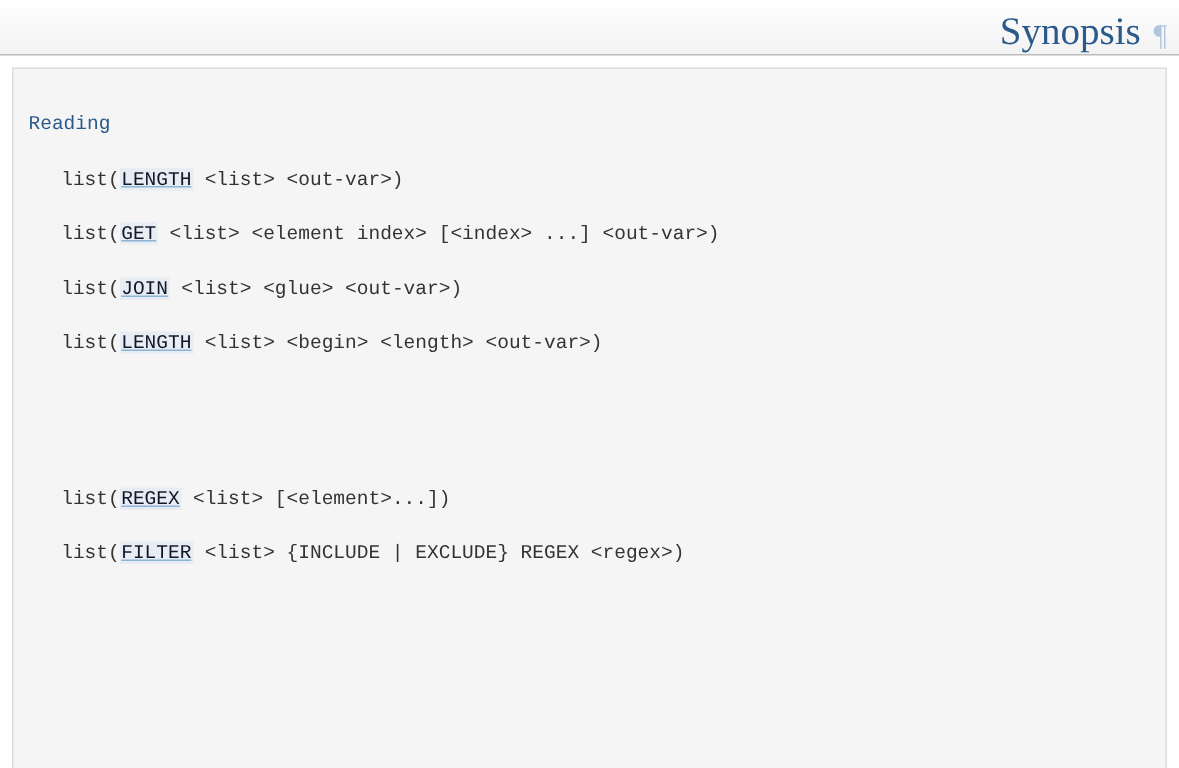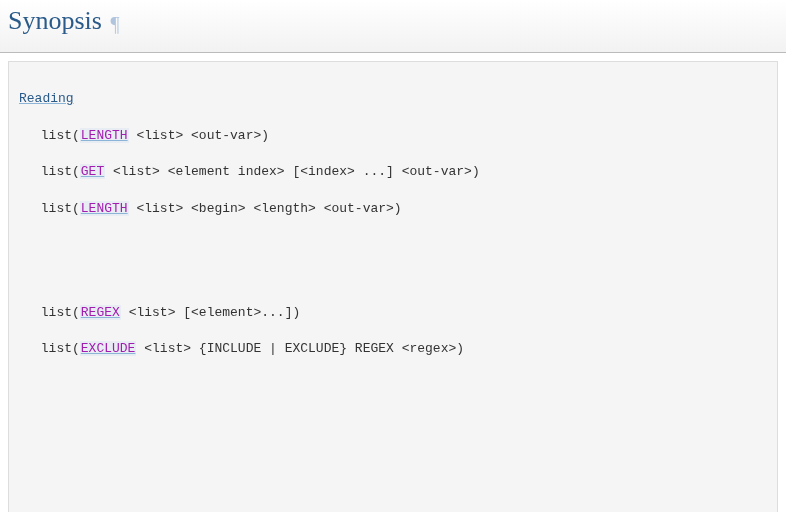--- a/index.html
+++ b/index.html
@@ -3,23 +3,24 @@
 <meta charset="utf-8">
 <style>
   body {
     margin: 0;
     padding: 0;
     font-family: Arial, Helvetica, sans-serif;
     background: #fff;
     width: 786px;
   }
   .header {
-    padding: 6px 8px 16px 8px;
+    padding: 6px 8px 0 8px;
     border-bottom: 1px solid #bbb;
     background: linear-gradient(#fff, #f2f2f2);
+    text-align: right;
   }
   .header h1 {
     margin: 0;
     font-size: 26px;
     font-weight: normal;
     color: #2a5a8a;
     font-family: Georgia, serif;
     display: inline;
   }
   .pilcrow {
@@ -36,25 +37,24 @@
     border: 1px solid #ddd;
     font-family: "Courier New", monospace;
     font-size: 13px;
     line-height: 1.4;
     color: #333;
     white-space: pre;
     position: relative;
   }
   .section-link {
     color: #2a5a8a;
-    text-decoration: underline;
     text-decoration-color: #8cb4d6;
   }
   .cmd-link {
-    color: #a21caf;
+    color: #0f172a;
     background: #e8edf3;
     text-decoration: underline;
     text-decoration-color: #8cb4d6;
     padding: 0 1px;
   }
   .sect { display: block; }
   .line { display: block; padding-left: 14px; }
   .blank { display:block; height: 1.2em; }
 </style>
 </head>
@@ -62,25 +62,26 @@
 
 <div class="header">
   <h1>Synopsis</h1>
   <a class="pilcrow">¶</a>
 </div>
 
 <div class="codeblock">
 <span class="sect"><a class="section-link">Reading</a></span>
 <span class="line"><span> list(</span><a class="cmd-link">LENGTH</a><span> &lt;list&gt; &lt;out-var&gt;)</span></span>
 <span class="line"><span> list(</span><a class="cmd-link">GET</a><span> &lt;list&gt; &lt;element index&gt; [&lt;index&gt; ...] &lt;out-var&gt;)</span></span>
+<span class="line"><span> list(</span><a class="cmd-link">JOIN</a><span> &lt;list&gt; &lt;glue&gt; &lt;out-var&gt;)</span></span>
 <span class="line"><span> list(</span><a class="cmd-link">LENGTH</a><span> &lt;list&gt; &lt;begin&gt; &lt;length&gt; &lt;out-var&gt;)</span></span>
 <span class="blank"></span>
 <span class="blank"></span>
 <span class="line"><span> list(</span><a class="cmd-link">REGEX</a><span> &lt;list&gt; [&lt;element&gt;...])</span></span>
-<span class="line"><span> list(</span><a class="cmd-link">EXCLUDE</a><span> &lt;list&gt; {INCLUDE | EXCLUDE} REGEX &lt;regex&gt;)</span></span>
+<span class="line"><span> list(</span><a class="cmd-link">FILTER</a><span> &lt;list&gt; {INCLUDE | EXCLUDE} REGEX &lt;regex&gt;)</span></span>
 <span class="line"></span>
 
 
 
 
 
 
 
 
 

